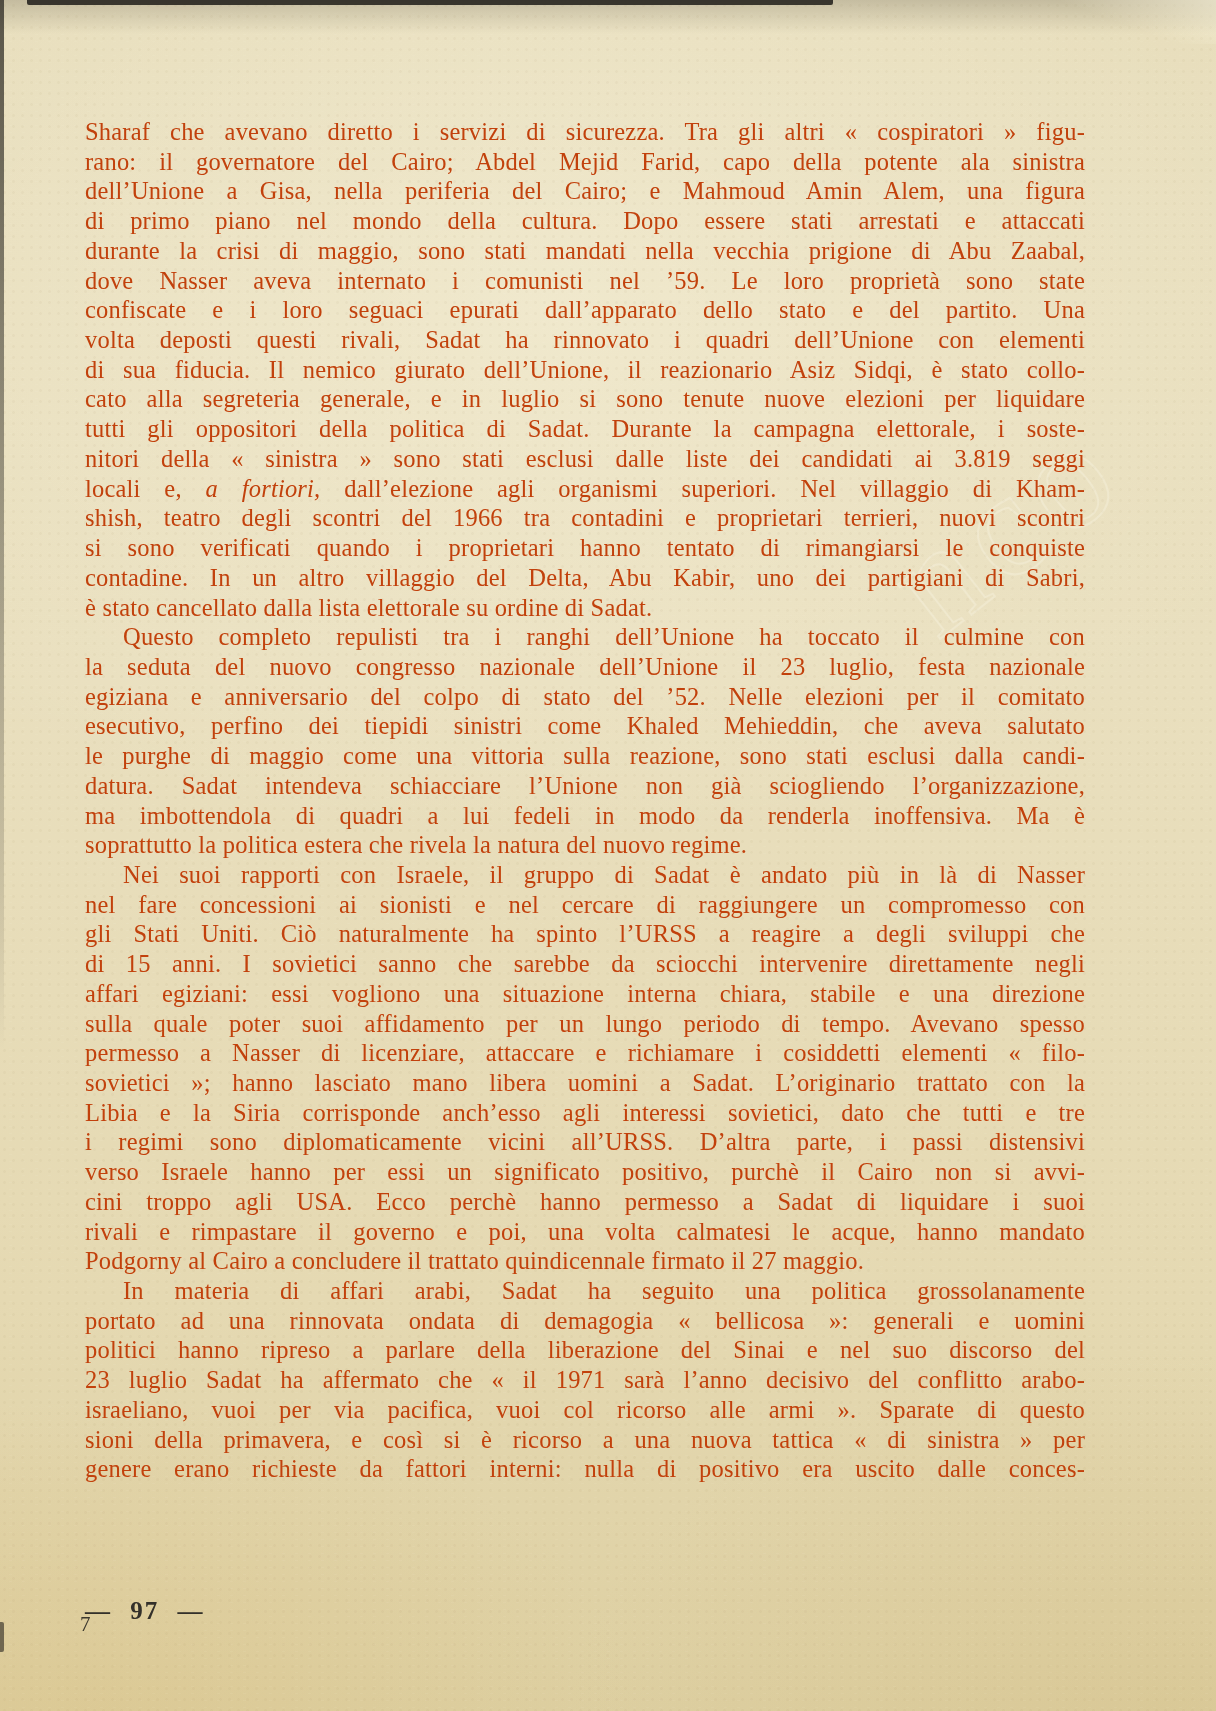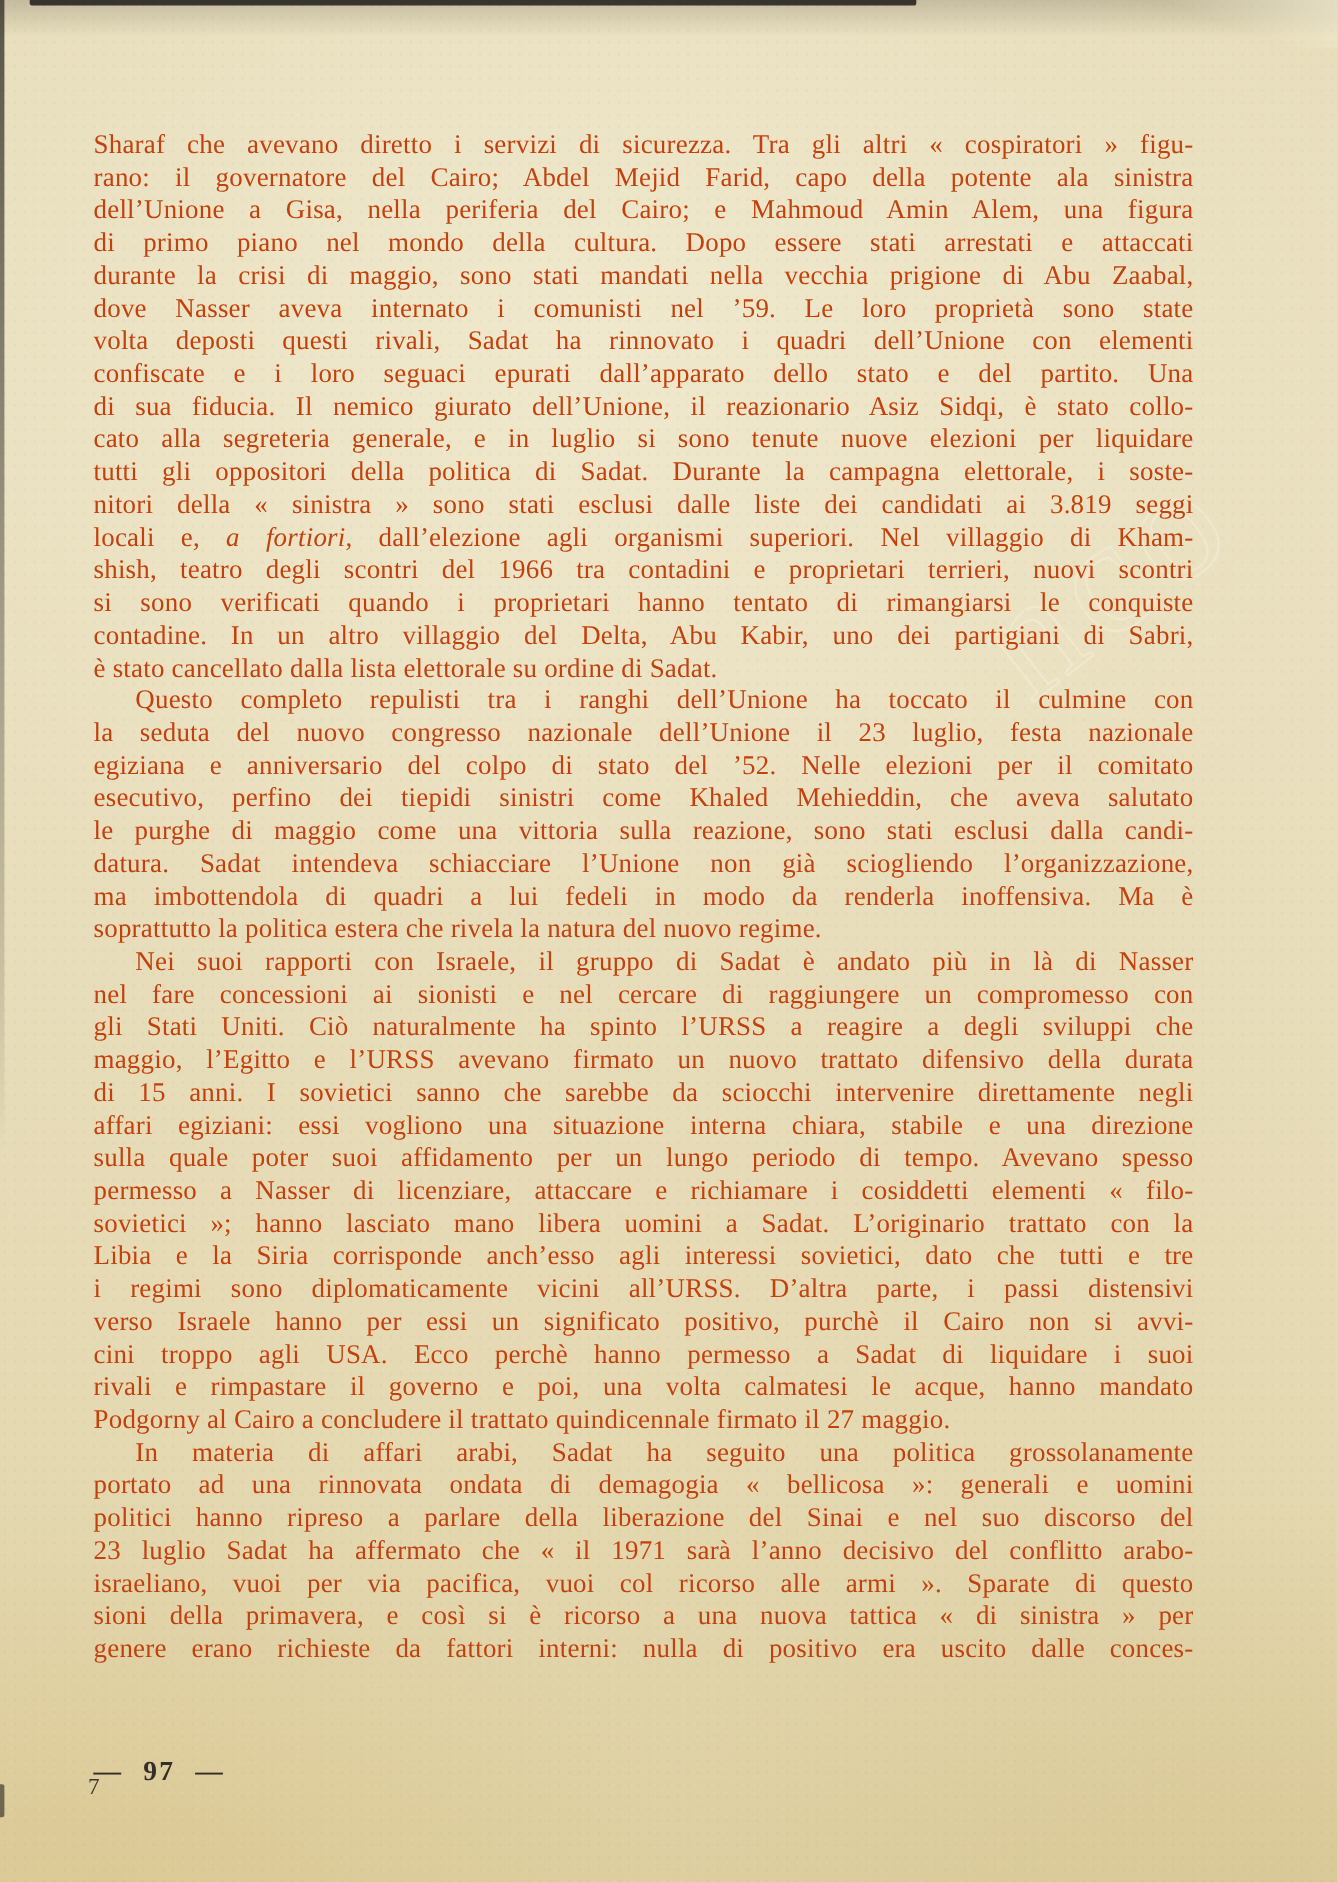--- a/index.html
+++ b/index.html
@@ -84,43 +84,42 @@
 
 <div class="watermark">nco</div>
 
 <div class="text-block">
     <div class="line">Sharaf che avevano diretto i servizi di sicurezza. Tra gli altri « cospiratori » figu-</div>
     <div class="line">rano: il governatore del Cairo; Abdel Mejid Farid, capo della potente ala sinistra</div>
     <div class="line">dell’Unione a Gisa, nella periferia del Cairo; e Mahmoud Amin Alem, una figura</div>
     <div class="line">di primo piano nel mondo della cultura. Dopo essere stati arrestati e attaccati</div>
     <div class="line">durante la crisi di maggio, sono stati mandati nella vecchia prigione di Abu Zaabal,</div>
     <div class="line">dove Nasser aveva internato i comunisti nel ’59. Le loro proprietà sono state</div>
+    <div class="line">confiscate e i loro seguaci epurati dall’apparato dello stato e del partito. Una</div>
     <div class="line">volta deposti questi rivali, Sadat ha rinnovato i quadri dell’Unione con elementi</div>
-    <div class="line">confiscate e i loro seguaci epurati dall’apparato dello stato e del partito. Una</div>
     <div class="line">di sua fiducia. Il nemico giurato dell’Unione, il reazionario Asiz Sidqi, è stato collo-</div>
     <div class="line">cato alla segreteria generale, e in luglio si sono tenute nuove elezioni per liquidare</div>
     <div class="line">tutti gli oppositori della politica di Sadat. Durante la campagna elettorale, i soste-</div>
     <div class="line">nitori della « sinistra » sono stati esclusi dalle liste dei candidati ai 3.819 seggi</div>
     <div class="line">locali e, <i>a fortiori,</i> dall’elezione agli organismi superiori. Nel villaggio di Kham-</div>
     <div class="line">shish, teatro degli scontri del 1966 tra contadini e proprietari terrieri, nuovi scontri</div>
     <div class="line">si sono verificati quando i proprietari hanno tentato di rimangiarsi le conquiste</div>
     <div class="line">contadine. In un altro villaggio del Delta, Abu Kabir, uno dei partigiani di Sabri,</div>
     <div class="line endleft">è stato cancellato dalla lista elettorale su ordine di Sadat.</div>
     <div class="line indent">Questo completo repulisti tra i ranghi dell’Unione ha toccato il culmine con</div>
     <div class="line">la seduta del nuovo congresso nazionale dell’Unione il 23 luglio, festa nazionale</div>
     <div class="line">egiziana e anniversario del colpo di stato del ’52. Nelle elezioni per il comitato</div>
     <div class="line">esecutivo, perfino dei tiepidi sinistri come Khaled Mehieddin, che aveva salutato</div>
     <div class="line">le purghe di maggio come una vittoria sulla reazione, sono stati esclusi dalla candi-</div>
     <div class="line">datura. Sadat intendeva schiacciare l’Unione non già sciogliendo l’organizzazione,</div>
     <div class="line">ma imbottendola di quadri a lui fedeli in modo da renderla inoffensiva. Ma è</div>
     <div class="line endleft">soprattutto la politica estera che rivela la natura del nuovo regime.</div>
     <div class="line indent">Nei suoi rapporti con Israele, il gruppo di Sadat è andato più in là di Nasser</div>
     <div class="line">nel fare concessioni ai sionisti e nel cercare di raggiungere un compromesso con</div>
     <div class="line">gli Stati Uniti. Ciò naturalmente ha spinto l’URSS a reagire a degli sviluppi che</div>
-    <div class="line">maggio, l’Egitto e l’URSS avevano firmato un nuovo trattato difensivo della durata</div>
     <div class="line">di 15 anni. I sovietici sanno che sarebbe da sciocchi intervenire direttamente negli</div>
     <div class="line">affari egiziani: essi vogliono una situazione interna chiara, stabile e una direzione</div>
     <div class="line">sulla quale poter suoi affidamento per un lungo periodo di tempo. Avevano spesso</div>
     <div class="line">permesso a Nasser di licenziare, attaccare e richiamare i cosiddetti elementi « filo-</div>
     <div class="line">sovietici »; hanno lasciato mano libera uomini a Sadat. L’originario trattato con la</div>
     <div class="line">Libia e la Siria corrisponde anch’esso agli interessi sovietici, dato che tutti e tre</div>
     <div class="line">i regimi sono diplomaticamente vicini all’URSS. D’altra parte, i passi distensivi</div>
     <div class="line">verso Israele hanno per essi un significato positivo, purchè il Cairo non si avvi-</div>
     <div class="line">cini troppo agli USA. Ecco perchè hanno permesso a Sadat di liquidare i suoi</div>
     <div class="line">rivali e rimpastare il governo e poi, una volta calmatesi le acque, hanno mandato</div>

